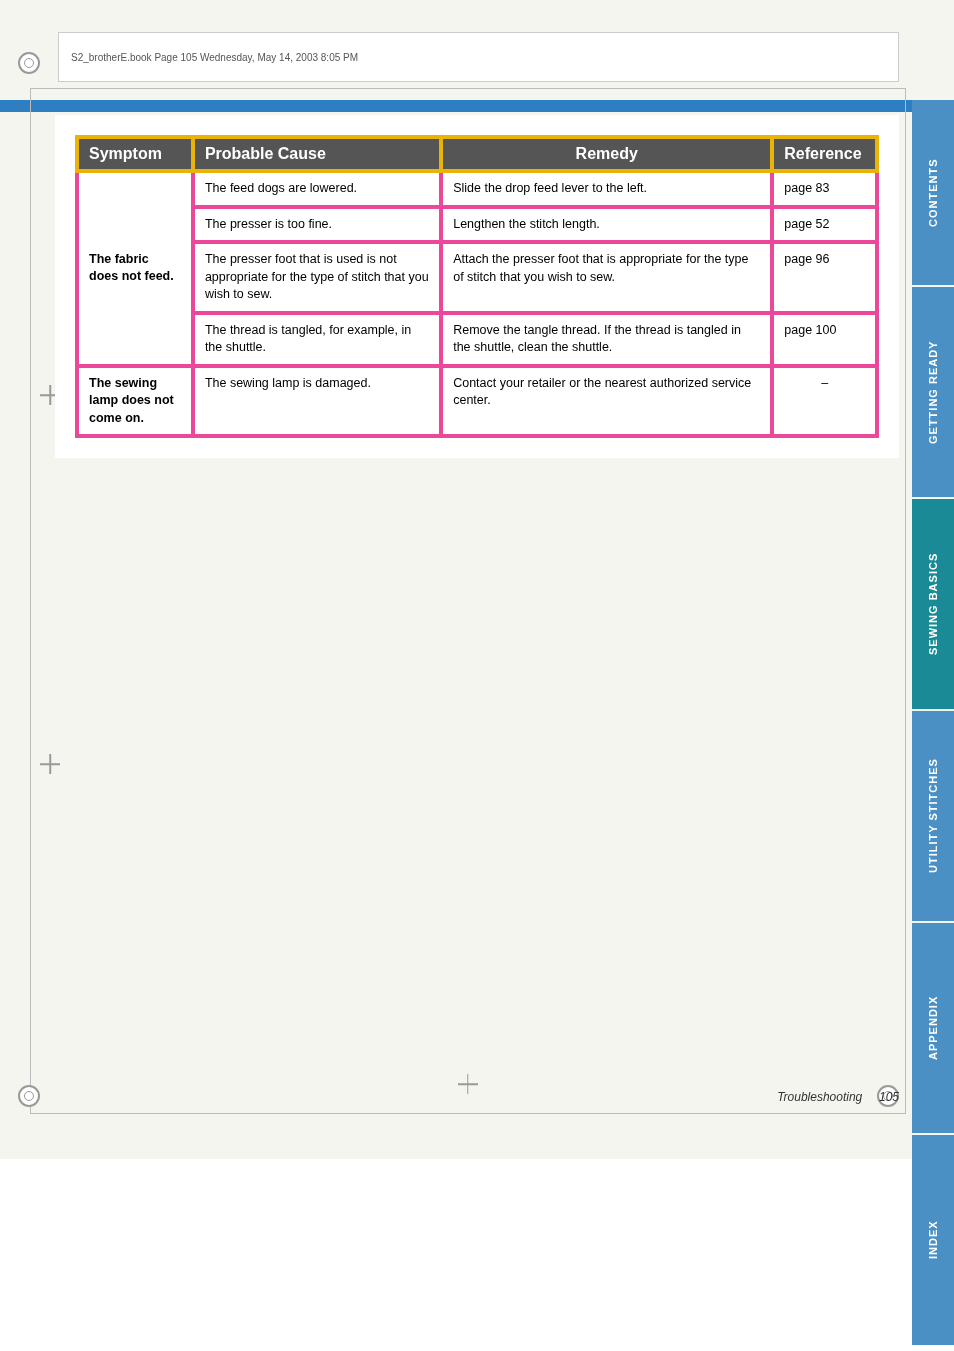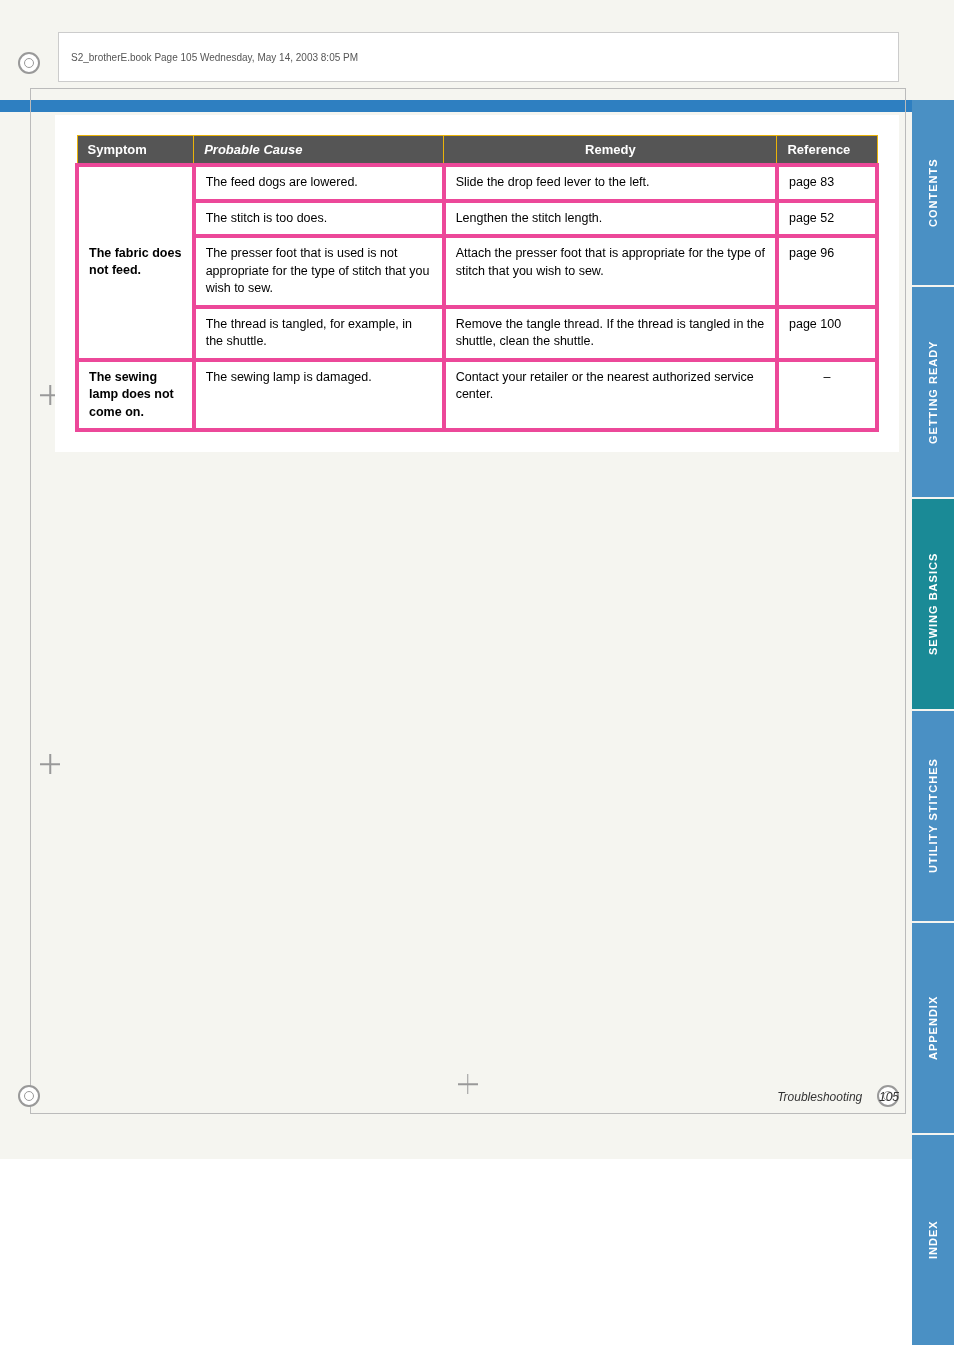--- a/index.html
+++ b/index.html
@@ -140,22 +140,22 @@
       border-collapse: collapse;
       font-size: 12.5px;
     }
 
     table.main-table th {
       background: #555555;
       color: white;
       padding: 6px 10px;
       text-align: left;
       font-weight: bold;
-      border: 1px solid #eab308;
-      font-size: 13px;
+      border: 4px solid #eab308;
+      font-size: 16px;
     }
 
     table.main-table td {
       padding: 7px 10px;
       border: 4px solid #ec4899;
       vertical-align: top;
       line-height: 1.4;
       background: white;
     }
 
@@ -259,38 +259,38 @@
     <div class="sidebar-tab tab-index" style="height:210px; background:#4a90c4;">
       <span>INDEX</span>
     </div>
   </div>
 
   <div class="content-area">
     <table class="main-table">
       <thead>
         <tr>
           <th style="width:14%;">Symptom</th>
-          <th style="width:30%;font-style:italic;">Probable Cause</th>
+          <th style="width:30%;">Probable Cause</th>
           <th style="width:40%;text-align:center;">Remedy</th>
           <th style="width:12%;">Reference</th>
         </tr>
       </thead>
       <tbody>
 
         <tr>
           <td rowspan="4" class="symptom-cell">
             <span style="font-weight:bold; font-size:12.5px;">The fabric does not feed.</span>
           </td>
           <td>The feed dogs are lowered.</td>
           <td>Slide the drop feed lever to the left.</td>
           <td>page 83</td>
         </tr>
 
         <tr>
-          <td>The stitch is too does.</td>
+          <td>The presser is too fine.</td>
           <td>Lengthen the stitch length.</td>
           <td>page 52</td>
         </tr>
 
         <tr>
           <td>The presser foot that is used is not appropriate for the type of stitch that you wish to sew.</td>
           <td>Attach the presser foot that is appropriate for the type of stitch that you wish to sew.</td>
           <td>page 96</td>
         </tr>
 

